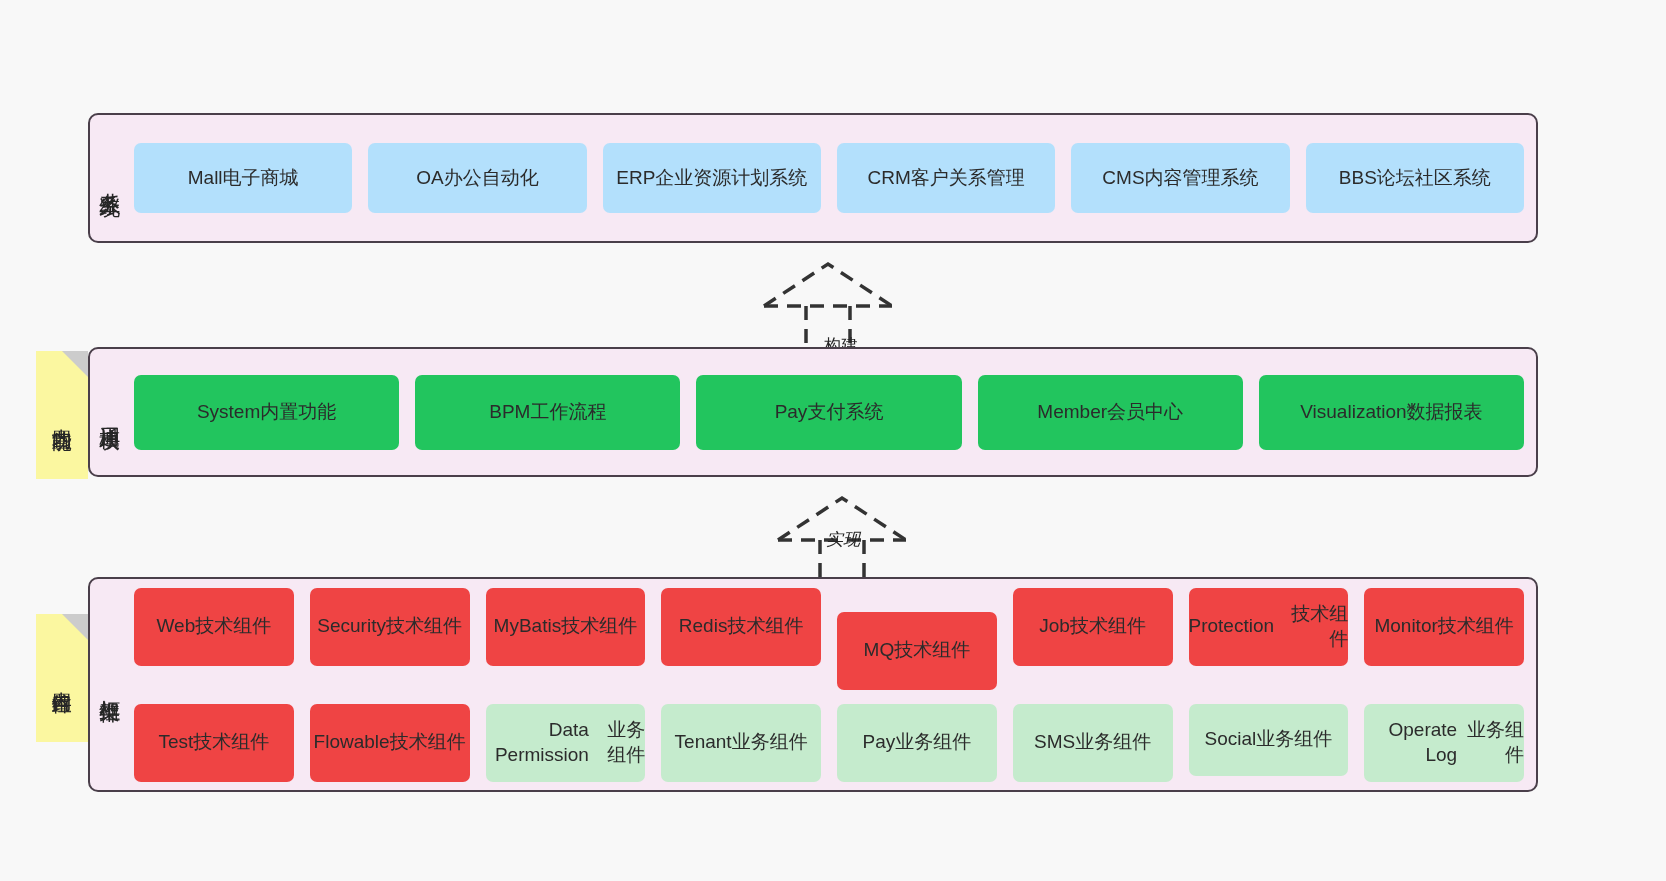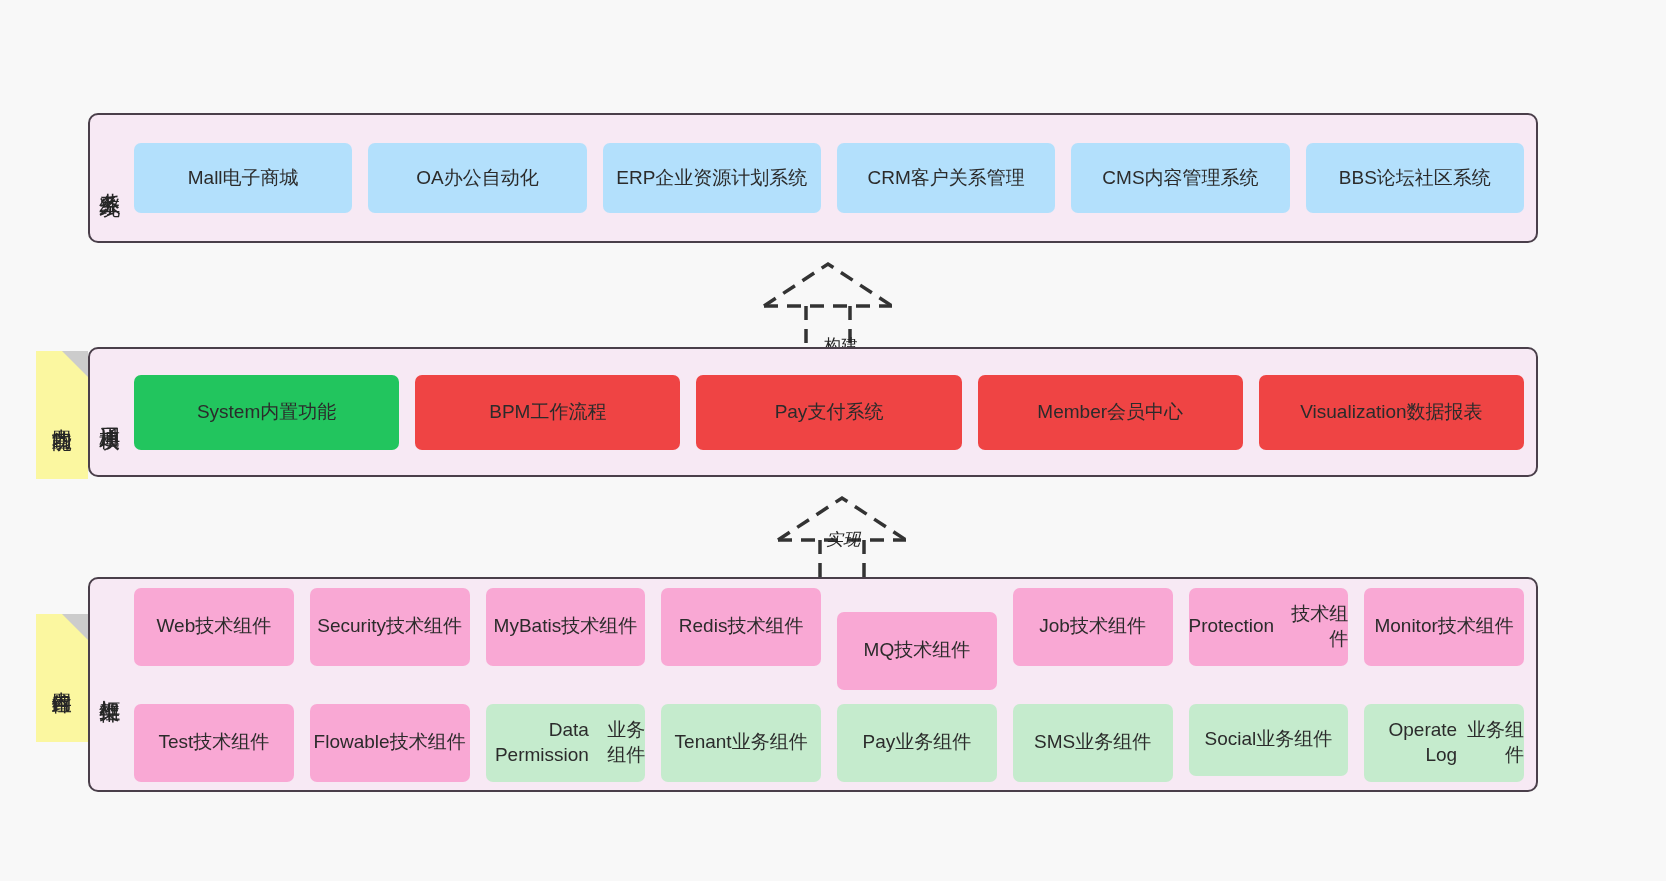--- a/index.html
+++ b/index.html
@@ -74,22 +74,22 @@
     color: #2b2b2b;
     padding: 6px 0;
     overflow: hidden;
   }
   .cell .en { display: block; }
   .cell .cn { display: block; }
 
   
   .c-blue      { background: #b3e0fc; }
   .c-red       { background: #22c55e; }
-  .c-pink      { background: #ef4444; }
-  .c-green     { background: #f9a8d4; }
+  .c-pink      { background: #22c55e; }
+  .c-green     { background: #ef4444; }
   .c-lightgreen{ background: #c5ebcd; }
 
   
   .note {
     position: absolute;
     box-sizing: border-box;
     background: #fbf7a0;
     display: flex;
     align-items: center;
     justify-content: center;

